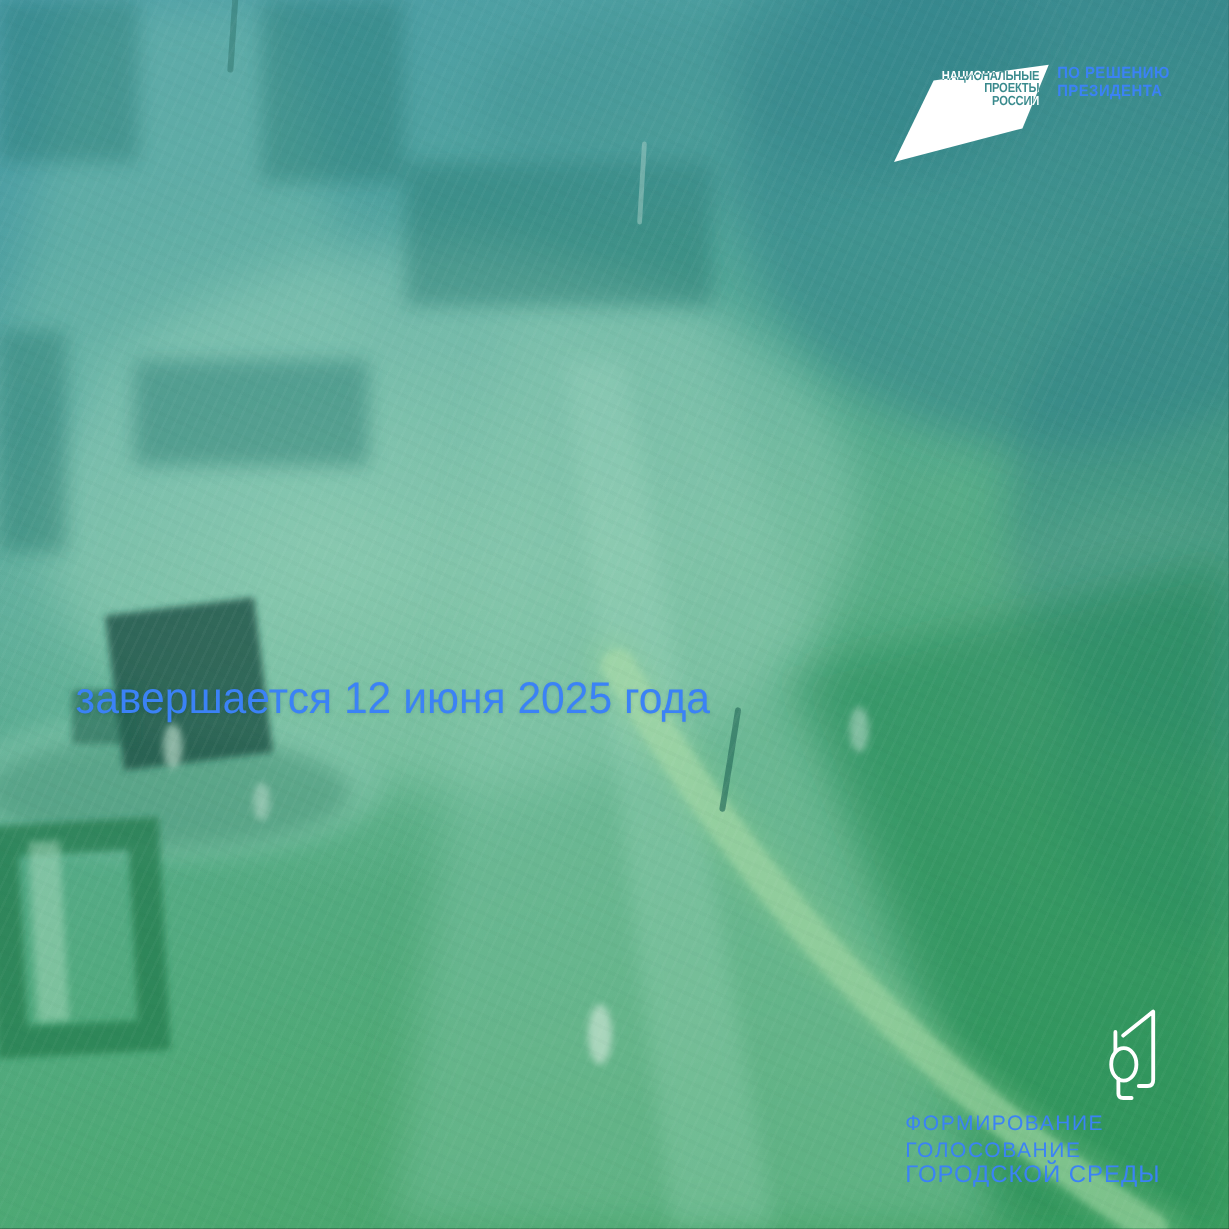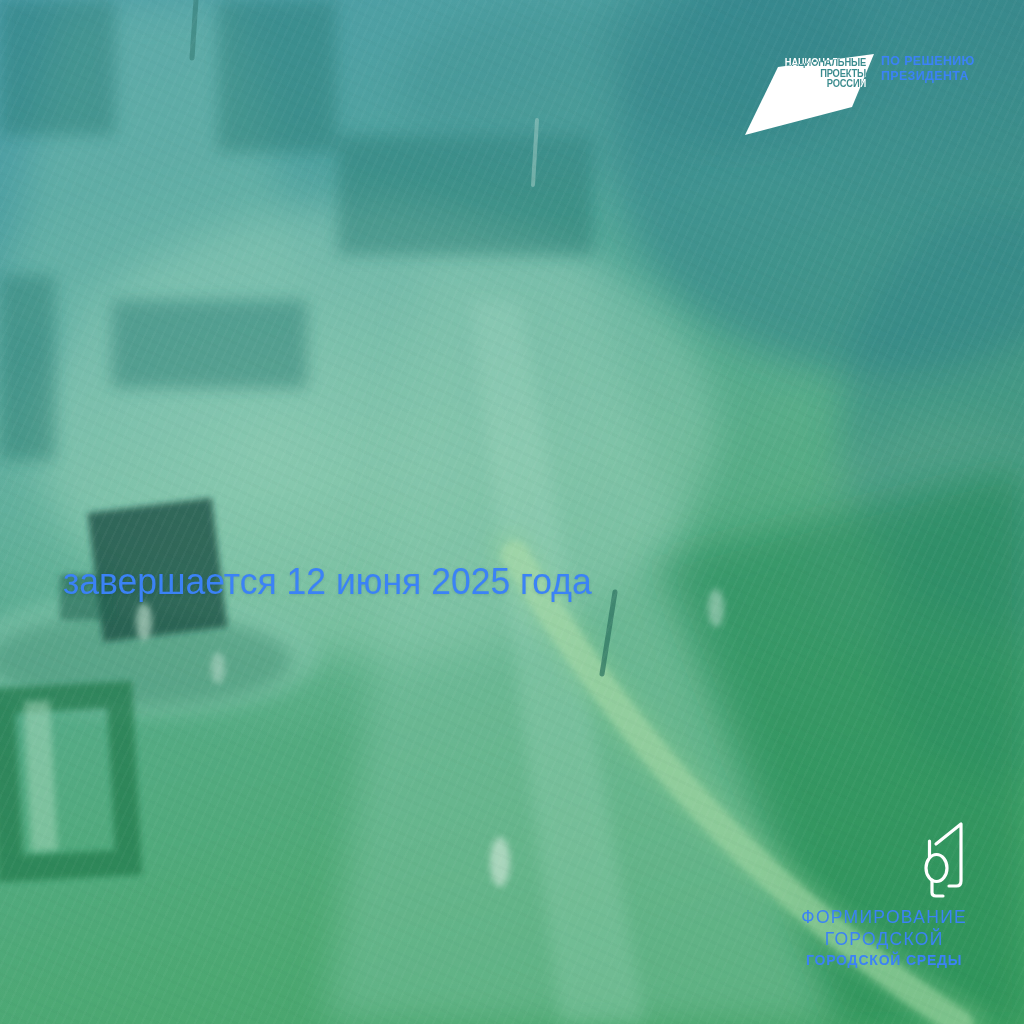--- a/index.html
+++ b/index.html
@@ -44,25 +44,25 @@
     transform:scaleX(.88);transform-origin:left top;white-space:nowrap;
     text-shadow:0 1px 3px rgba(0,40,40,.18);
   }
   .deadline{
     position:absolute;left:63px;top:558px;
     font-size:37px;font-weight:400;line-height:48px;letter-spacing:0;
     transform:scaleX(.96);transform-origin:left top;white-space:nowrap;
     text-shadow:0 1px 3px rgba(0,40,40,.15);
   }
   
-  .fkgs{position:absolute;right:57px;top:820px;text-align:center;}
+  .fkgs{position:absolute;right:57px;top:839px;text-align:left;}
   .fkgs-icon{display:block;margin-left:auto;margin-right:0;}
   .fkgs-lines{margin-top:7px;}
   .fkgs-line{font-size:17.5px;font-weight:400;line-height:21.5px;letter-spacing:1.3px;white-space:nowrap;}
-  .fkgs-line.bold{font-size:14px;font-weight:bold;letter-spacing:.8px;}
+  .fkgs-line.bold{font-size:20px;font-weight:normal;letter-spacing:.8px;}
 </style>
 </head>
 <body>
 
 <div class="poster">
 
   <div class="bg-base"></div>
 
   <svg class="scene" viewBox="0 0 1024 1024" aria-hidden="true">
     <defs>
@@ -170,18 +170,18 @@
 
   <div class="fkgs">
     <svg class="fkgs-icon" width="44" height="80" viewBox="0 0 44 80" fill="none" stroke="#ffffff" stroke-width="3.2" stroke-linecap="round" stroke-linejoin="round">
       <path d="M 13 24 L 38 4 L 38 61 Q 38 66 33.5 66 L 26 66"></path>
       <path d="M 6.5 21 L 6.5 37"></path>
       <ellipse cx="13.5" cy="48" rx="10.5" ry="13.5"></ellipse>
       <path d="M 9 60 L 9 72.5 Q 9 76 13 76 L 20 76"></path>
     </svg>
     <div class="fkgs-lines">
       <div class="fkgs-line">ФОРМИРОВАНИЕ</div>
-      <div class="fkgs-line">ГОРОДСКОЙ</div>
+      <div class="fkgs-line">ГОЛОСОВАНИЕ</div>
       <div class="fkgs-line bold">ГОРОДСКОЙ СРЕДЫ</div>
     </div>
   </div>
 
 </div>
 
 </body></html>

